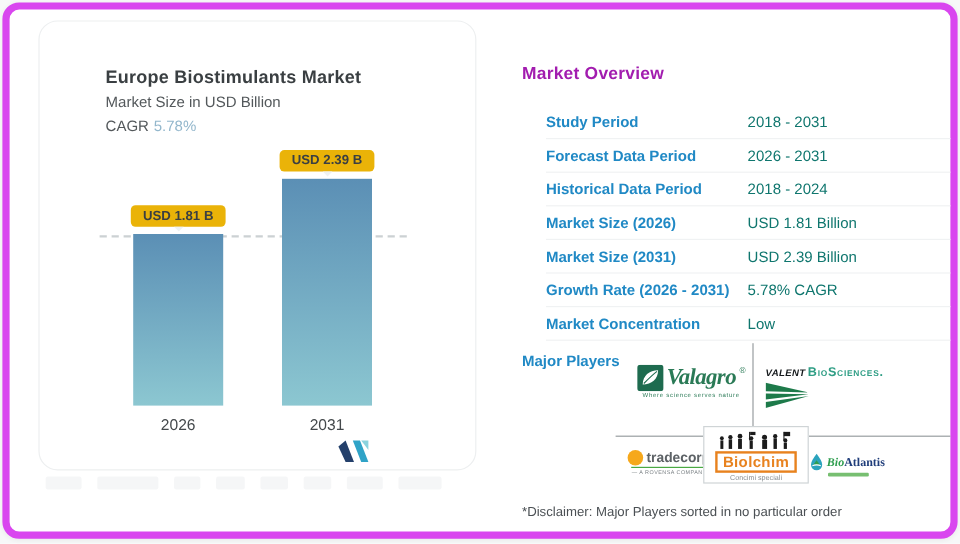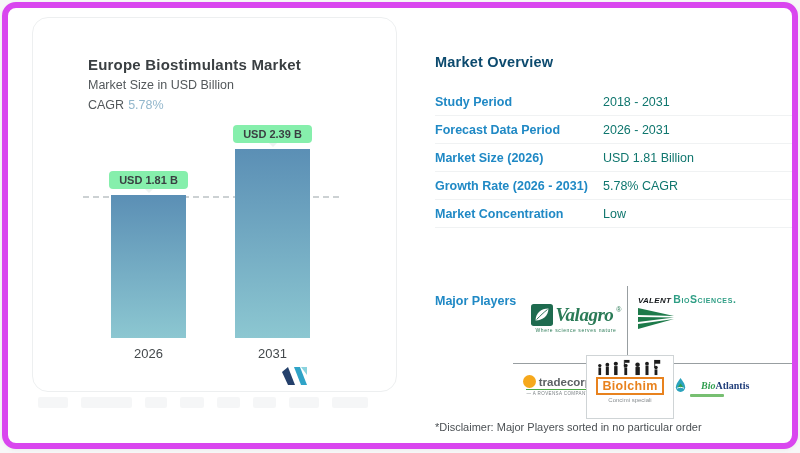--- a/index.html
+++ b/index.html
@@ -14,66 +14,66 @@
     position:absolute; left:24px; top:9px; width:365px; height:375px;
     background:#fff; border:1px solid #edeff0; border-radius:16px;
   }
   .chart-title { position:absolute; left:55px; top:38px; font-size:15px; font-weight:700; color:#3a3f42; letter-spacing:.2px; }
   .chart-subtitle { position:absolute; left:55px; top:60px; font-size:12.5px; color:#53585b; }
   .chart-cagr { position:absolute; left:55px; top:80px; font-size:12.5px; color:#53585b; }
   .chart-cagr .cagr-val { color:var(--cagr-blue,#93b7cc); margin-left:4px; }
   .ref-line { position:absolute; left:50px; width:256px; border-top:2px dashed #ccd1d3; }
   .bar-group { position:absolute; bottom:29px; width:75px; display:flex; flex-direction:column; align-items:center; justify-content:flex-end; }
   .bar-group.g0 { left:78px; } .bar-group.g1 { left:202px; }
-  .pill { position:relative; background:#86efac; border-radius:4px; padding:3px 10px; font-size:11px; font-weight:700; color:#3a3f42; white-space:nowrap; margin-bottom:6px; }
+  .pill { position:relative; background:#eab308; border-radius:4px; padding:3px 10px; font-size:11px; font-weight:700; color:#3a3f42; white-space:nowrap; margin-bottom:6px; }
   .pill:after { content:""; position:absolute; left:50%; bottom:-4px; margin-left:-4px; border-left:4px solid transparent; border-right:4px solid transparent; border-top:4px solid #eef2f2; }
   .bar { width:75px; background:linear-gradient(180deg, var(--bar-top,#5b8fb5) 0%, var(--bar-bottom,#8cc7d1) 100%); }
   .bar-year { margin-top:8px; height:16px; line-height:16px; font-size:13px; color:#44494c; }
   .source-row { position:absolute; left:55px; top:352px; font-size:12px; color:#55595c; }
   .mordor-logo { position:absolute; left:248px; top:348px; }
   .ghost-row { position:absolute; left:30px; top:389px; width:330px; display:flex; gap:13px; opacity:.55; }
   .ghost-row span { height:11px; background:#eef0f1; border-radius:2px; display:block; }
   
-  .ov-heading { position:absolute; left:427px; top:46px; font-size:14.5px; font-weight:600; color:#0c4a6e; letter-spacing:.2px; }
+  .ov-heading { position:absolute; left:427px; top:46px; font-size:14.5px; font-weight:600; color:#a21caf; letter-spacing:.2px; }
   .ov-table { position:absolute; left:427px; top:80px; width:358px; }
-  .ov-row { display:flex; align-items:center; height:28px; border-bottom:1px solid #f0f2f3; }
+  .ov-row { display:flex; align-items:center; height:28px; border-bottom:1px solid #f0f2f3;margin-left:20px; }
   .ov-label { width:168px; font-size:12.5px; font-weight:700; color:var(--accent-blue,#2089c5); }
   .ov-value { font-size:12.5px; color:#0f766e; }
   .mp-label { position:absolute; left:427px; top:286px; font-size:12.5px; font-weight:700; color:var(--accent-blue,#2089c5); }
   .disclaimer { position:absolute; left:427px; top:413px; font-size:11px; color:#4b5054; }
   
   .stem-v { position:absolute; left:619px; top:278px; width:1px; height:69px; background:#989ea1; }
   .conn-h { position:absolute; top:355px; height:1px; background:#989ea1; }
   .conn-left { left:505px; width:73px; } .conn-right { left:666px; width:120px; }
   
   .valagro { position:absolute; left:514px; top:296px; width:108px; display:flex; flex-direction:column; align-items:center; }
   .valagro-row { display:flex; align-items:center; gap:3px; }
   .valagro-name { font-family:"Liberation Serif", serif; font-style:italic; font-weight:700; font-size:19px; color:var(--valagro-green,#2a7a56); letter-spacing:-.5px; }
   .valagro-reg { font-size:7px; color:var(--valagro-green,#2a7a56); align-self:flex-start; margin-top:2px; }
   .valagro-tag { font-size:5px; color:var(--valagro-green,#2a7a56); letter-spacing:.6px; margin-top:1px; }
   
-  .valent { position:absolute; left:630px; top:285px; width:100px; }
+  .valent { position:absolute; left:630px; top:296px; width:100px; }
   .valent-top { display:flex; align-items:baseline; gap:2px; }
   .valent-brand { font-size:8px; font-weight:900; font-style:italic; color:#15191c; letter-spacing:.3px; }
   .valent-suffix { font-size:10.5px; font-variant:small-caps; letter-spacing:.6px; color:#2f9e85; font-weight:600; }
   .valent-stripes { margin-top:1px; }
   
-  .biolchim-box { position:absolute; left:578px; top:347px; width:88px; height:64px; background:#fff; border:1px solid #cfd4d6; display:flex; flex-direction:column; align-items:center; justify-content:flex-start; padding-top:3px; z-index:2; }
+  .biolchim-box { position:absolute; left:578px; top:347px; width:88px; height:48px; background:#fff; border:1px solid #cfd4d6; display:flex; flex-direction:column; align-items:center; justify-content:flex-start; padding-top:3px; z-index:2; }
   .biolchim-name { margin-top:1px; border:2px solid var(--biolchim-orange,#e8821e); color:var(--biolchim-orange,#e8821e); font-size:12.5px; font-weight:800; padding:0 4px; letter-spacing:.3px; background:#fff; }
   .biolchim-tag { margin-top:2px; font-size:6px; color:#8a8f92; }
   
   .tradecorp { position:absolute; left:509px; top:367px; width:88px; display:flex; flex-direction:column; align-items:center; }
   .tradecorp-row { display:flex; align-items:center; gap:3px; }
   .tradecorp-dot { width:13px; height:13px; border-radius:50%; background:var(--tradecorp-orange,#f6a81c); }
   .tradecorp-name { font-size:11.5px; font-weight:700; color:#5d6266; }
   .tradecorp-reg { font-size:6px; color:#5d6266; align-self:flex-start; }
   .tradecorp-tag { font-size:4.5px; color:#7a8084; letter-spacing:.4px; margin-top:1px; border-top:1px solid #49a942; padding-top:1px; }
   
   .bioatlantis { position:absolute; left:666px; top:369px; width:62px; display:flex; flex-direction:column; align-items:flex-start; }
-  .bioatlantis-row { display:flex; align-items:center; gap:14px; }
+  .bioatlantis-row { display:flex; align-items:center; gap:2px; }
   .bioatlantis-name { font-family:"Liberation Serif", serif; font-size:10px; font-weight:700; }
   .ba-bio { color:#2f9e4f; font-style:italic; }
   .ba-rest { color:var(--bioatlantis-navy,#1f3d7a); }
   .ba-tagbar { margin-left:16px; margin-top:1px; width:34px; height:2.5px; background:#49a942; opacity:.75; border-radius:1px; }
 </style>
 </head>
 <body>
 
 <div class="card">
 
@@ -120,22 +120,30 @@
   <div class="ov-table">
     <div class="ov-row">
       <div class="ov-label">Study Period</div>
       <div class="ov-value">2018 - 2031</div>
     </div>
     <div class="ov-row">
       <div class="ov-label">Forecast Data Period</div>
       <div class="ov-value">2026 - 2031</div>
     </div>
     <div class="ov-row">
+      <div class="ov-label">Historical Data Period</div>
+      <div class="ov-value">2018 - 2024</div>
+    </div>
+    <div class="ov-row">
       <div class="ov-label">Market Size (2026)</div>
       <div class="ov-value">USD 1.81 Billion</div>
+    </div>
+    <div class="ov-row">
+      <div class="ov-label">Market Size (2031)</div>
+      <div class="ov-value">USD 2.39 Billion</div>
     </div>
     <div class="ov-row">
       <div class="ov-label">Growth Rate (2026 - 2031)</div>
       <div class="ov-value">5.78% CAGR</div>
     </div>
     <div class="ov-row">
       <div class="ov-label">Market Concentration</div>
       <div class="ov-value">Low</div>
     </div>
   </div>

